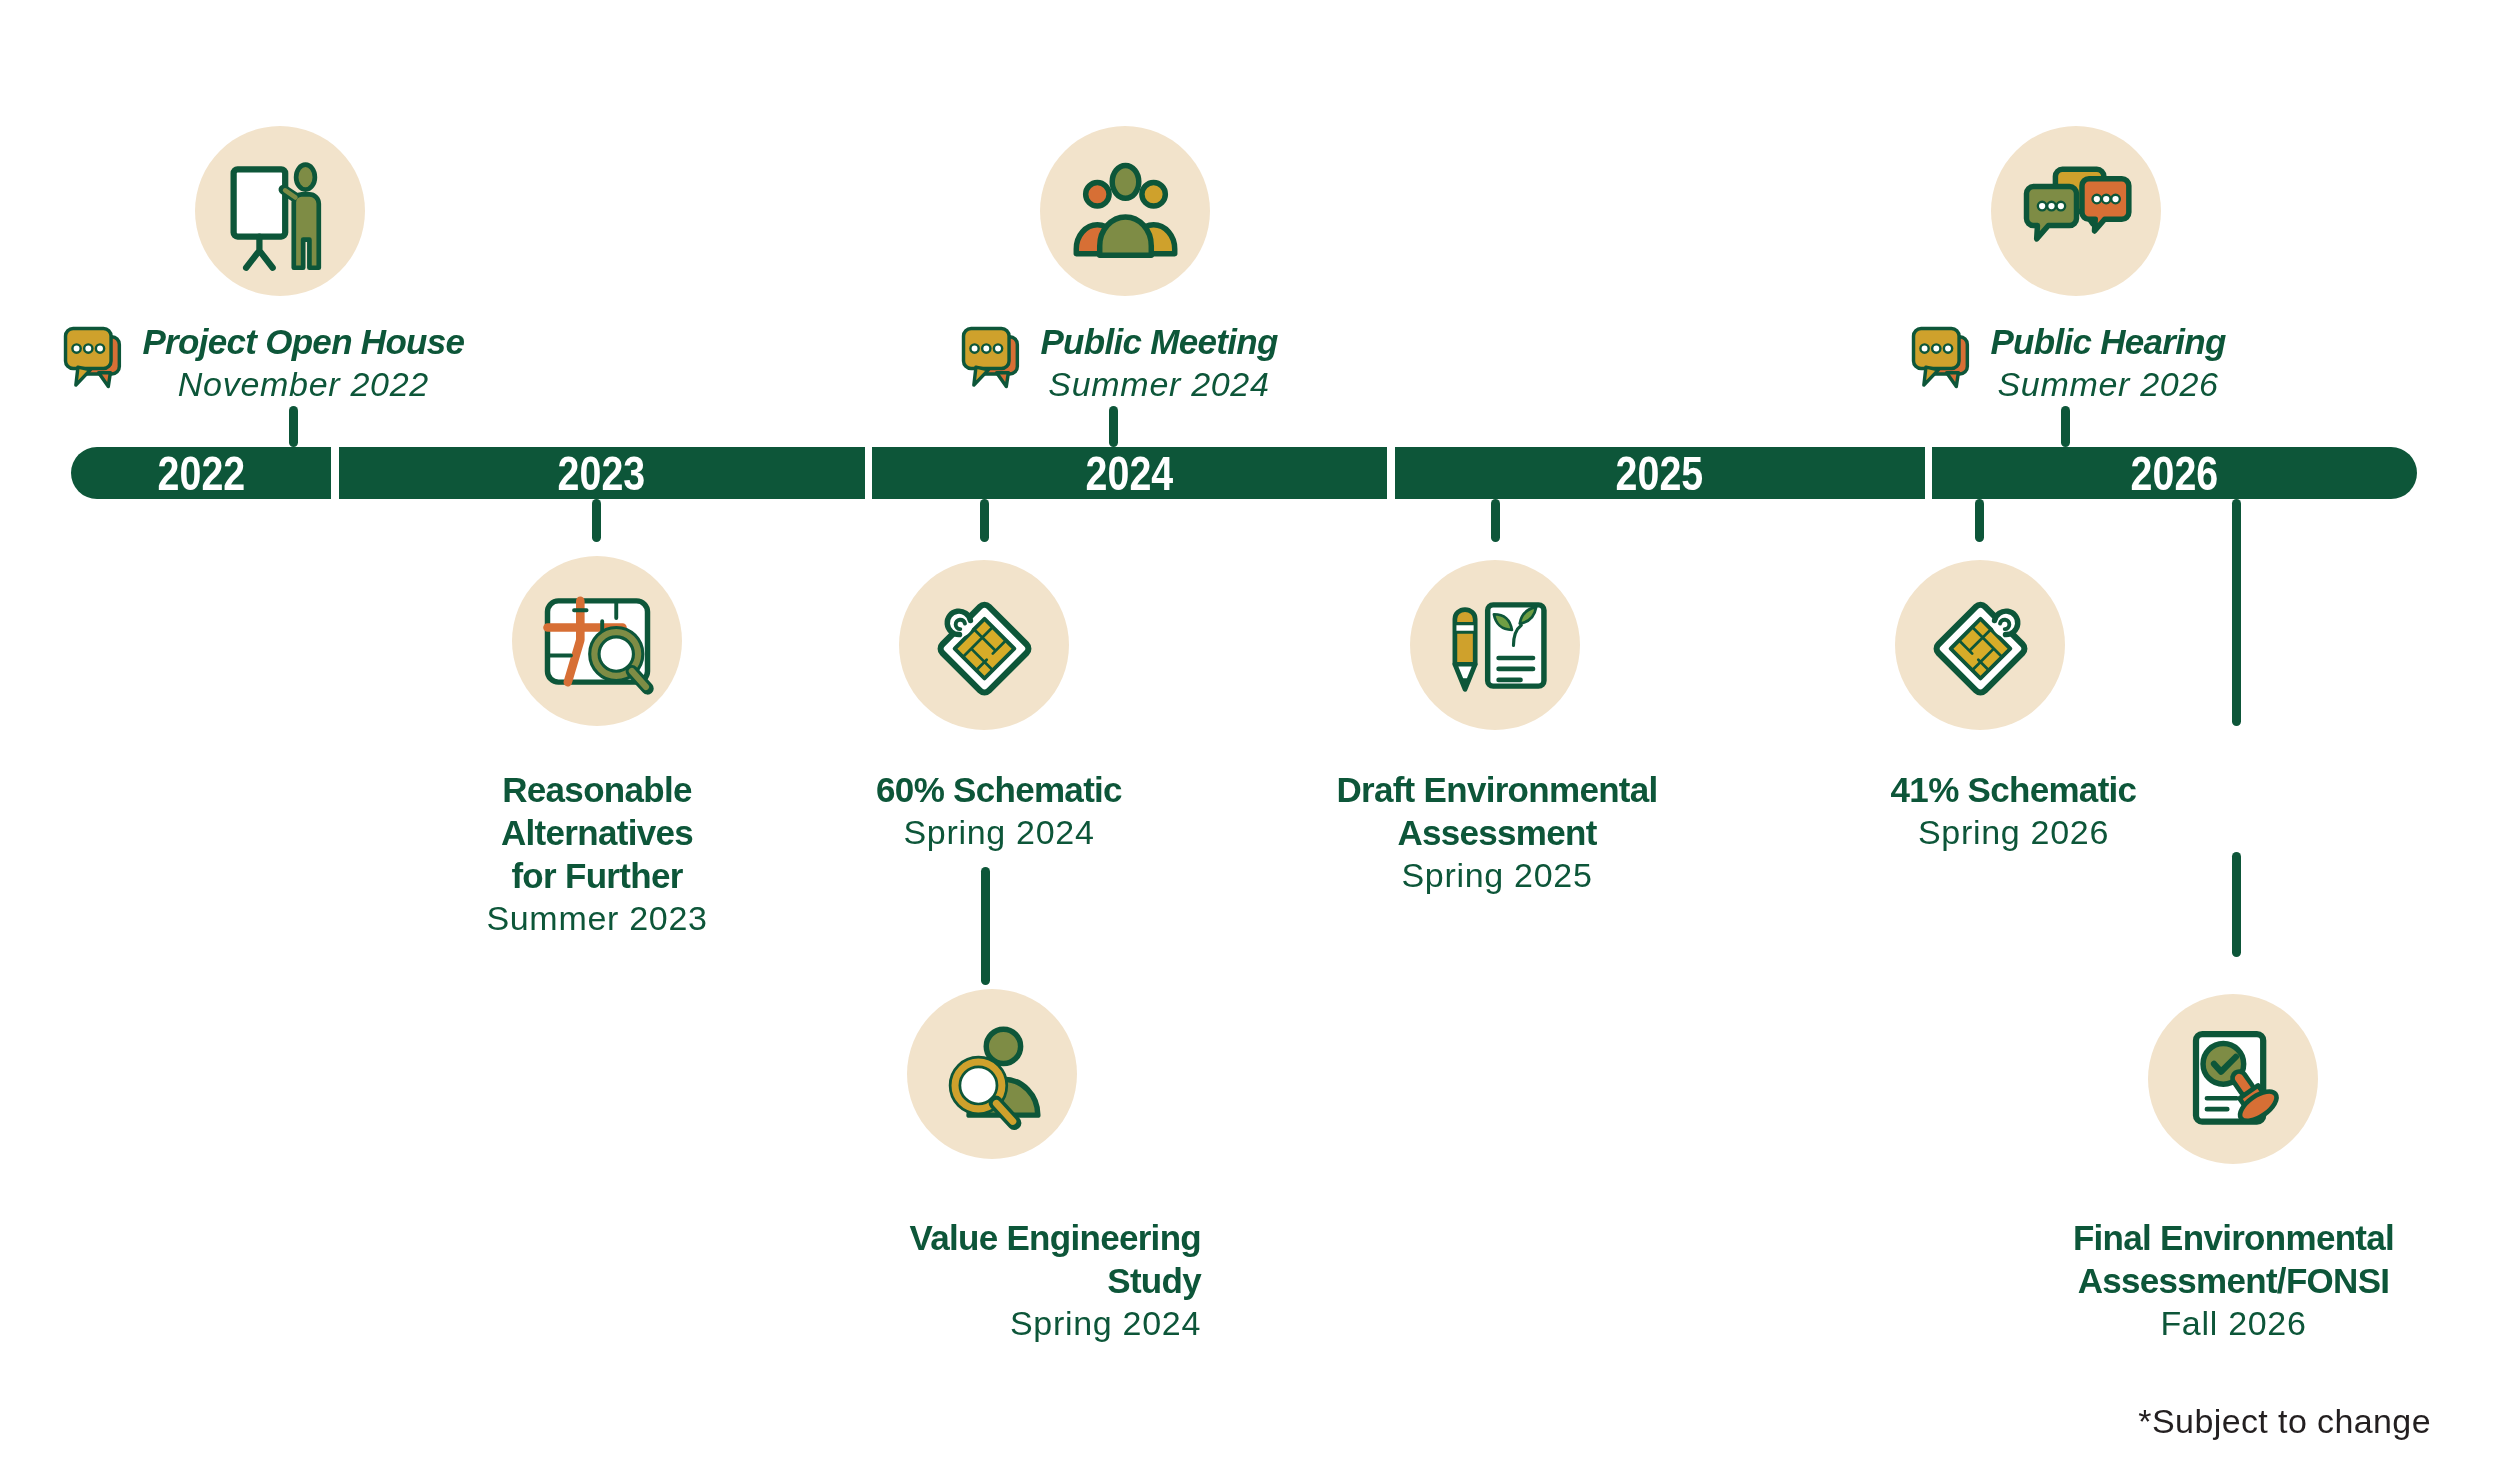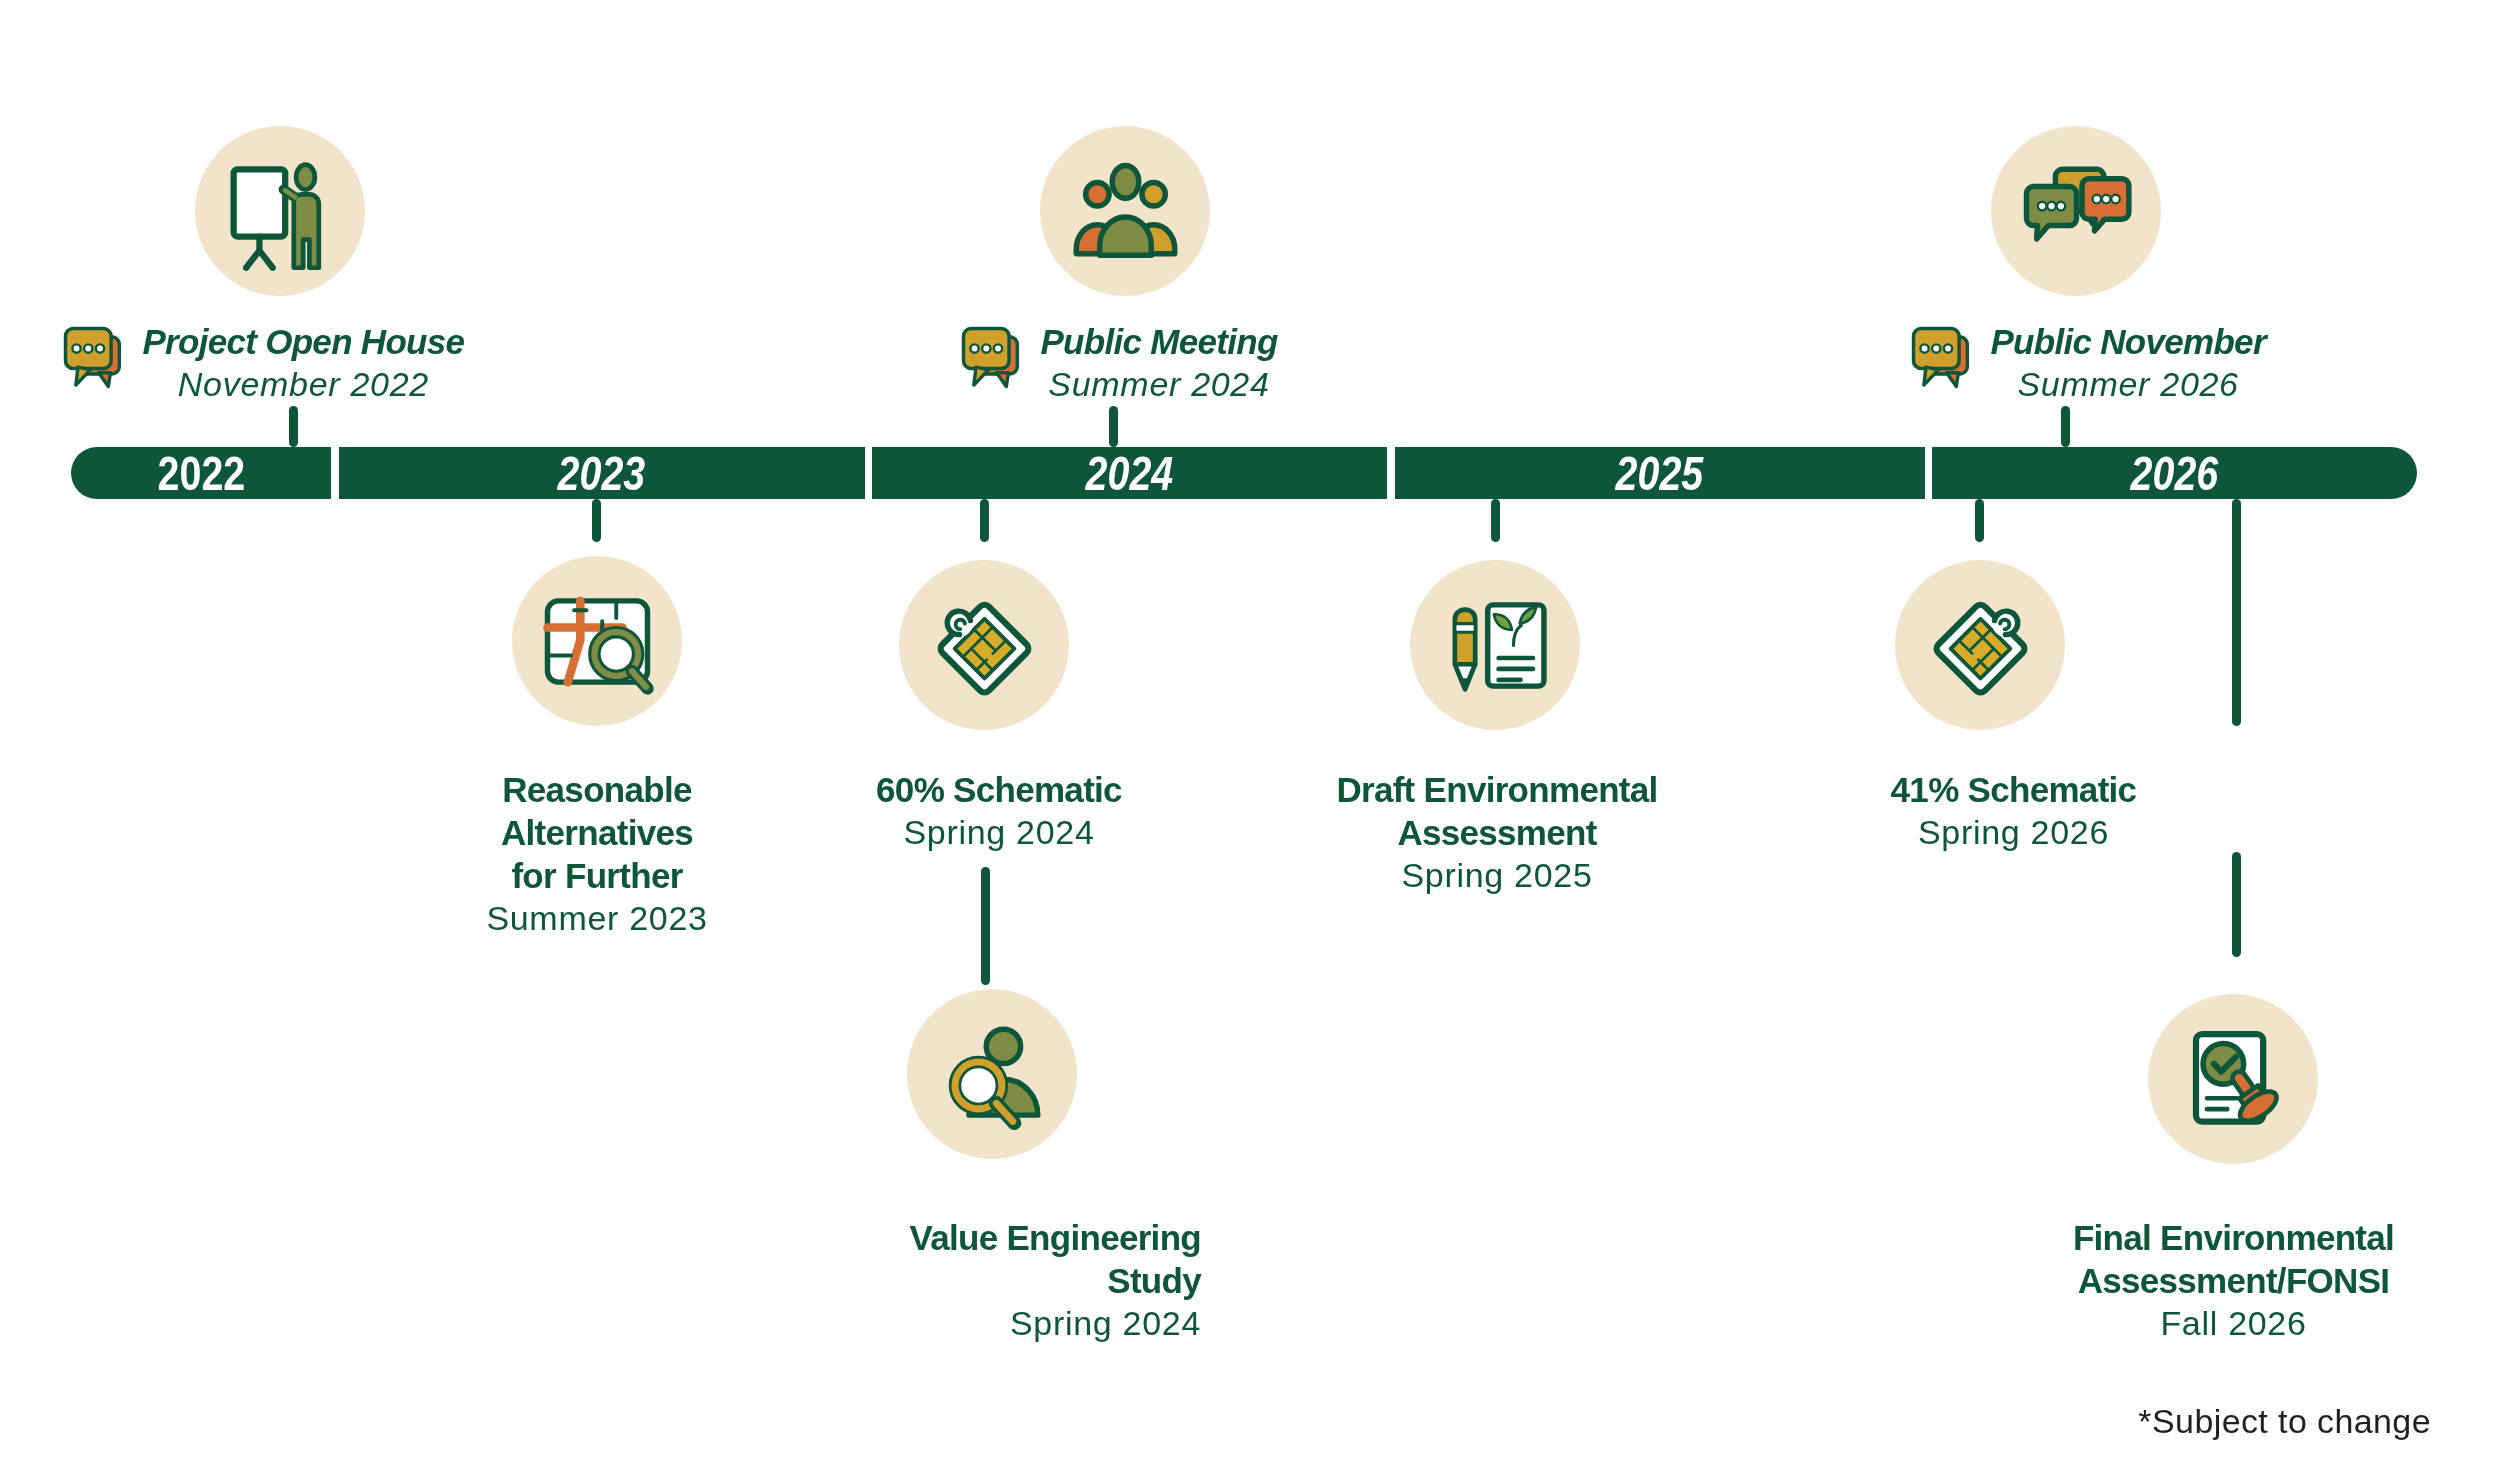--- a/index.html
+++ b/index.html
@@ -11,21 +11,21 @@
   .f-white{fill:#ffffff} .f-gold{fill:var(--gold)} .f-goldmap{fill:var(--goldmap)}
   .f-orange{fill:var(--orange)} .f-olive{fill:var(--olive)} .f-leaf{fill:var(--leaf)}
   .f-green{fill:var(--green)}
   .sg{stroke:var(--green)} .s-orange{stroke:var(--orange)} .s-gold{stroke:var(--gold)}
   .s-olive{stroke:var(--olive)} .sn{fill:none}
   svg *{stroke-linejoin:round; stroke-linecap:round;}
 
   
   .bar{position:absolute; left:71px; top:447px; width:2348px; height:52px; display:flex;}
   .seg{background:var(--green); height:52px; display:flex; align-items:center; justify-content:center;}
-  .seg + .seg{margin-left:7.5px;font-style:italic;}
+  .seg + .seg{margin-left:7.5px;}
   .seg.first{border-radius:26px 0 0 26px;}
   .seg.last{border-radius:0 26px 26px 0;}
   .year{color:#fff; font-size:48px; font-weight:700; display:inline-block; transform:scaleX(.82); letter-spacing:0;}
 
   
   .tick{position:absolute; width:9px; background:var(--green); border-radius:4.5px;}
 
   
   .big-circle{position:absolute; width:170px; height:170px; border-radius:50%;
     background:var(--beige); display:flex; align-items:center; justify-content:center;}
@@ -122,21 +122,21 @@
     <svg class="bubble" viewBox="0 0 100 100">
       <rect x="26" y="20" width="60" height="54" rx="11" class="f-orange sg" stroke-width="5"></rect>
       <path d="M56 72 l14 20 l3 -20 z" class="f-orange sg" stroke-width="5"></path>
       <rect x="8" y="8" width="66" height="58" rx="11" class="f-gold sg" stroke-width="5"></rect>
       <path d="M26 64 l-3 26 l21 -22 z" class="f-gold sg" stroke-width="5"></path>
       <circle cx="24" cy="37" r="6" class="f-white sg" stroke-width="3.5"></circle>
       <circle cx="41" cy="37" r="6" class="f-white sg" stroke-width="3.5"></circle>
       <circle cx="58" cy="37" r="6" class="f-white sg" stroke-width="3.5"></circle>
     </svg>
     <div class="tl-col">
-      <span class="title">Public November</span>
+      <span class="title">Public Hearing</span>
       <span class="date">Summer 2026</span>
     </div>
   </div>
 
   <div class="tick" style="left:289px;  top:406px; height:41px;"></div>
   <div class="tick" style="left:1109px; top:406px; height:41px;"></div>
   <div class="tick" style="left:2061px; top:406px; height:41px;"></div>
 
   <div class="tick" style="left:592px;  top:499px; height:43px;"></div>
   <div class="tick" style="left:980px; top:499px; height:43px;"></div>

